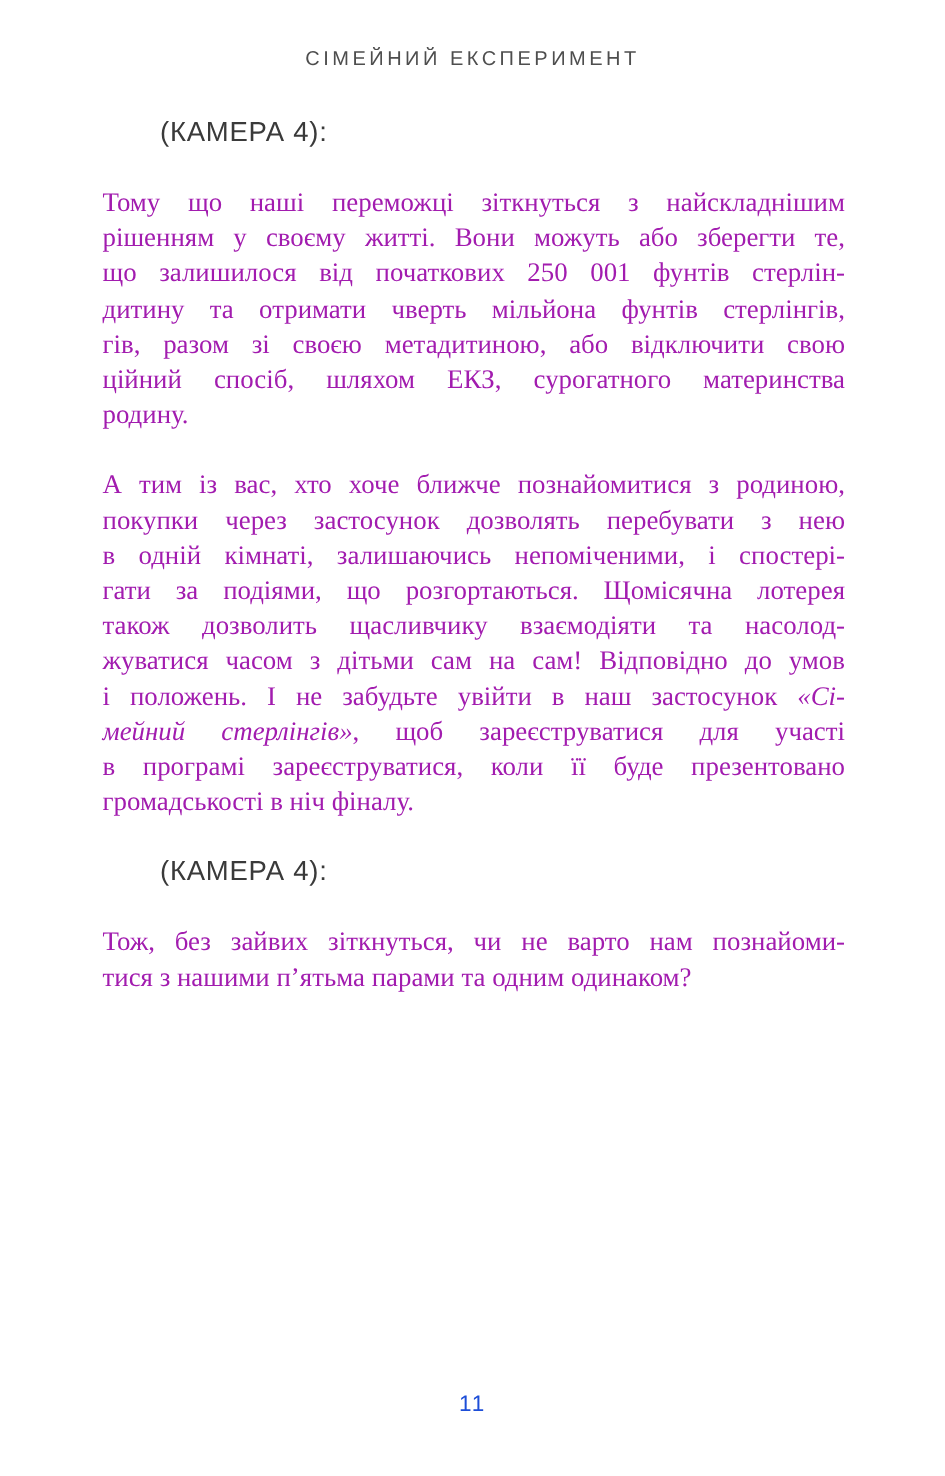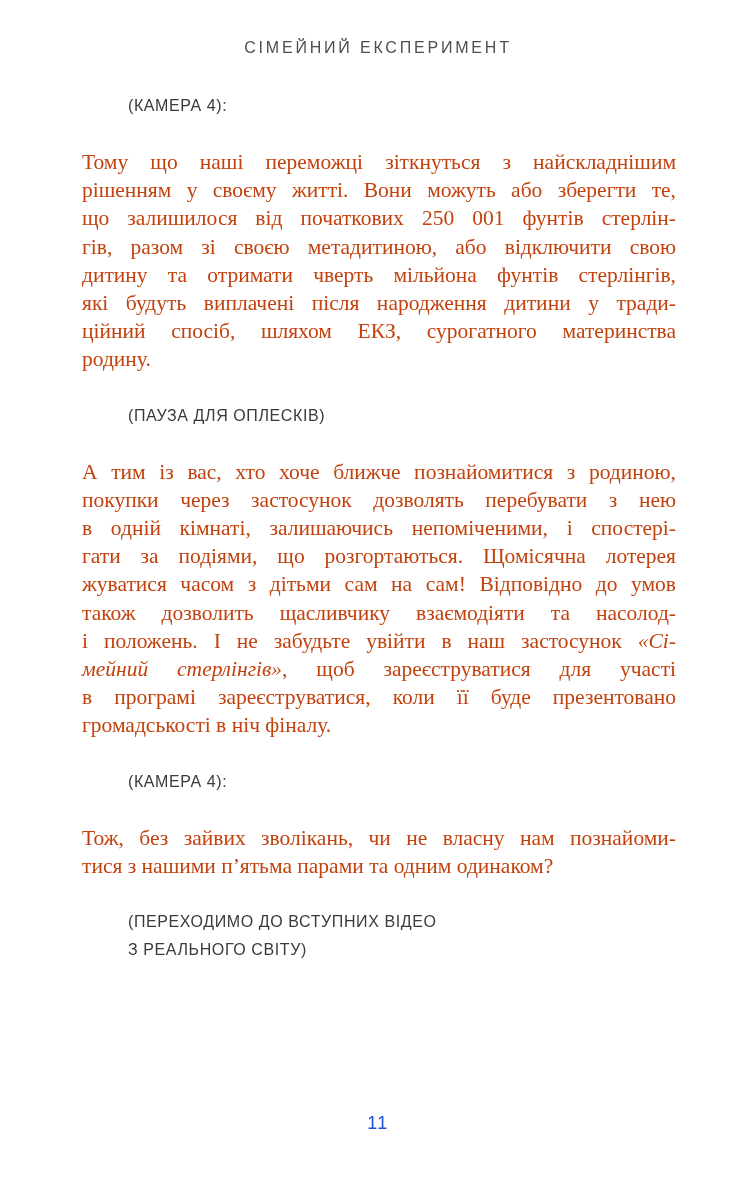--- a/index.html
+++ b/index.html
@@ -25,31 +25,31 @@
   .content {
     position: absolute;
     left: 82px;
     top: 92px;
     width: 594px;
   }
   .block + .block { margin-top: 28px; }
   .direction {
     font-family: "Liberation Sans", "DejaVu Sans", sans-serif;
     font-weight: 300;
-    font-size: 16px;
+    font-size: 22px;
     line-height: 28px;
     letter-spacing: 0.6px;
     color: #3a3a3a;
     padding-left: 46px;
   }
   .paragraph {
     font-family: "Liberation Serif", "DejaVu Serif", serif;
     font-size: 21.5px;
     line-height: 28.2px;
-    color: #c2410c;
+    color: #a21caf;
   }
   .pline {
     text-align: justify;
     text-align-last: justify;
   }
   .pline.last-line { text-align-last: left; }
   .paragraph .it { font-style: italic; }
   .folio {
     position: absolute;
     top: 1113px;
@@ -69,48 +69,40 @@
   <div class="running-head">СІМЕЙНИЙ ЕКСПЕРИМЕНТ</div>
 
   <div class="content" id="content">
       <div class="block direction">
         <div><span>(КАМЕРА 4):</span></div>
       </div>
       <div class="block paragraph">
         <div class="pline"><span>Тому що наші переможці зіткнуться з найскладнішим</span></div>
         <div class="pline"><span>рішенням у своєму житті. Вони можуть або зберегти те,</span></div>
         <div class="pline"><span>що залишилося від початкових 250 001 фунтів стерлін-</span></div>
+        <div class="pline"><span>дитину та отримати чверть мільйона фунтів стерлінгів,</span></div>
         <div class="pline"><span>гів, разом зі своєю метадитиною, або відключити свою</span></div>
-        <div class="pline"><span>дитину та отримати чверть мільйона фунтів стерлінгів,</span></div>
-        <div class="pline"><span>які будуть виплачені після народження дитини у тради-</span></div>
         <div class="pline"><span>ційний спосіб, шляхом ЕКЗ, сурогатного материнства</span></div>
         <div class="pline last-line"><span>родину.</span></div>
-      </div>
-      <div class="block direction">
-        <div><span>(ПАУЗА ДЛЯ ОПЛЕСКІВ)</span></div>
       </div>
       <div class="block paragraph">
         <div class="pline"><span>А тим із вас, хто хоче ближче познайомитися з родиною,</span></div>
         <div class="pline"><span>покупки через застосунок дозволять перебувати з нею</span></div>
         <div class="pline"><span>в одній кімнаті, залишаючись непоміченими, і спостері-</span></div>
         <div class="pline"><span>гати за подіями, що розгортаються. Щомісячна лотерея</span></div>
+        <div class="pline"><span>також дозволить щасливчику взаємодіяти та насолод-</span></div>
         <div class="pline"><span>жуватися часом з дітьми сам на сам! Відповідно до умов</span></div>
-        <div class="pline"><span>також дозволить щасливчику взаємодіяти та насолод-</span></div>
         <div class="pline"><span>і положень. І не забудьте увійти в наш застосунок </span><span class="it">«Сі-</span></div>
         <div class="pline"><span class="it">мейний стерлінгів»</span><span>, щоб зареєструватися для участі</span></div>
         <div class="pline"><span>в програмі зареєструватися, коли її буде презентовано</span></div>
         <div class="pline last-line"><span>громадськості в ніч фіналу.</span></div>
       </div>
       <div class="block direction">
         <div><span>(КАМЕРА 4):</span></div>
       </div>
       <div class="block paragraph">
-        <div class="pline"><span>Тож, без зайвих зволікань, чи не власну нам познайоми-</span></div>
+        <div class="pline"><span>Тож, без зайвих зіткнуться, чи не варто нам познайоми-</span></div>
         <div class="pline last-line"><span>тися з нашими п’ятьма парами та одним одинаком?</span></div>
-      </div>
-      <div class="block direction">
-        <div><span>(ПЕРЕХОДИМО ДО ВСТУПНИХ ВІДЕО</span></div>
-        <div><span>З РЕАЛЬНОГО СВІТУ)</span></div>
       </div>
     </div>
 
   <div class="folio">11</div>
 </div>
 
 </body></html>

